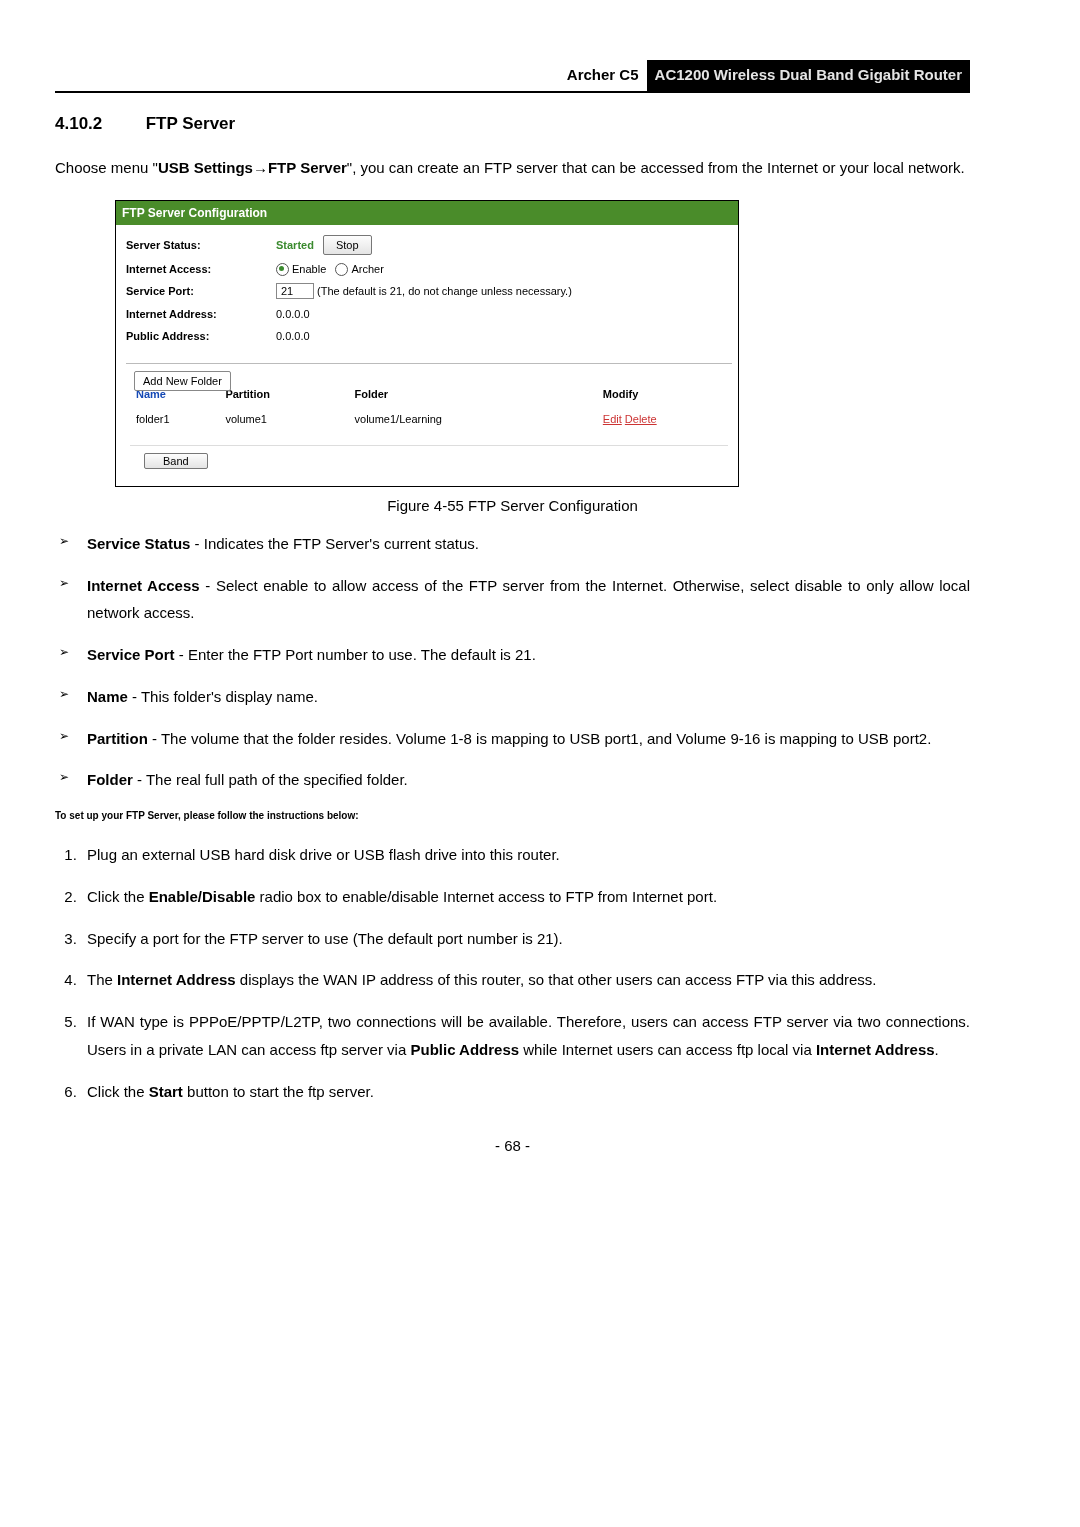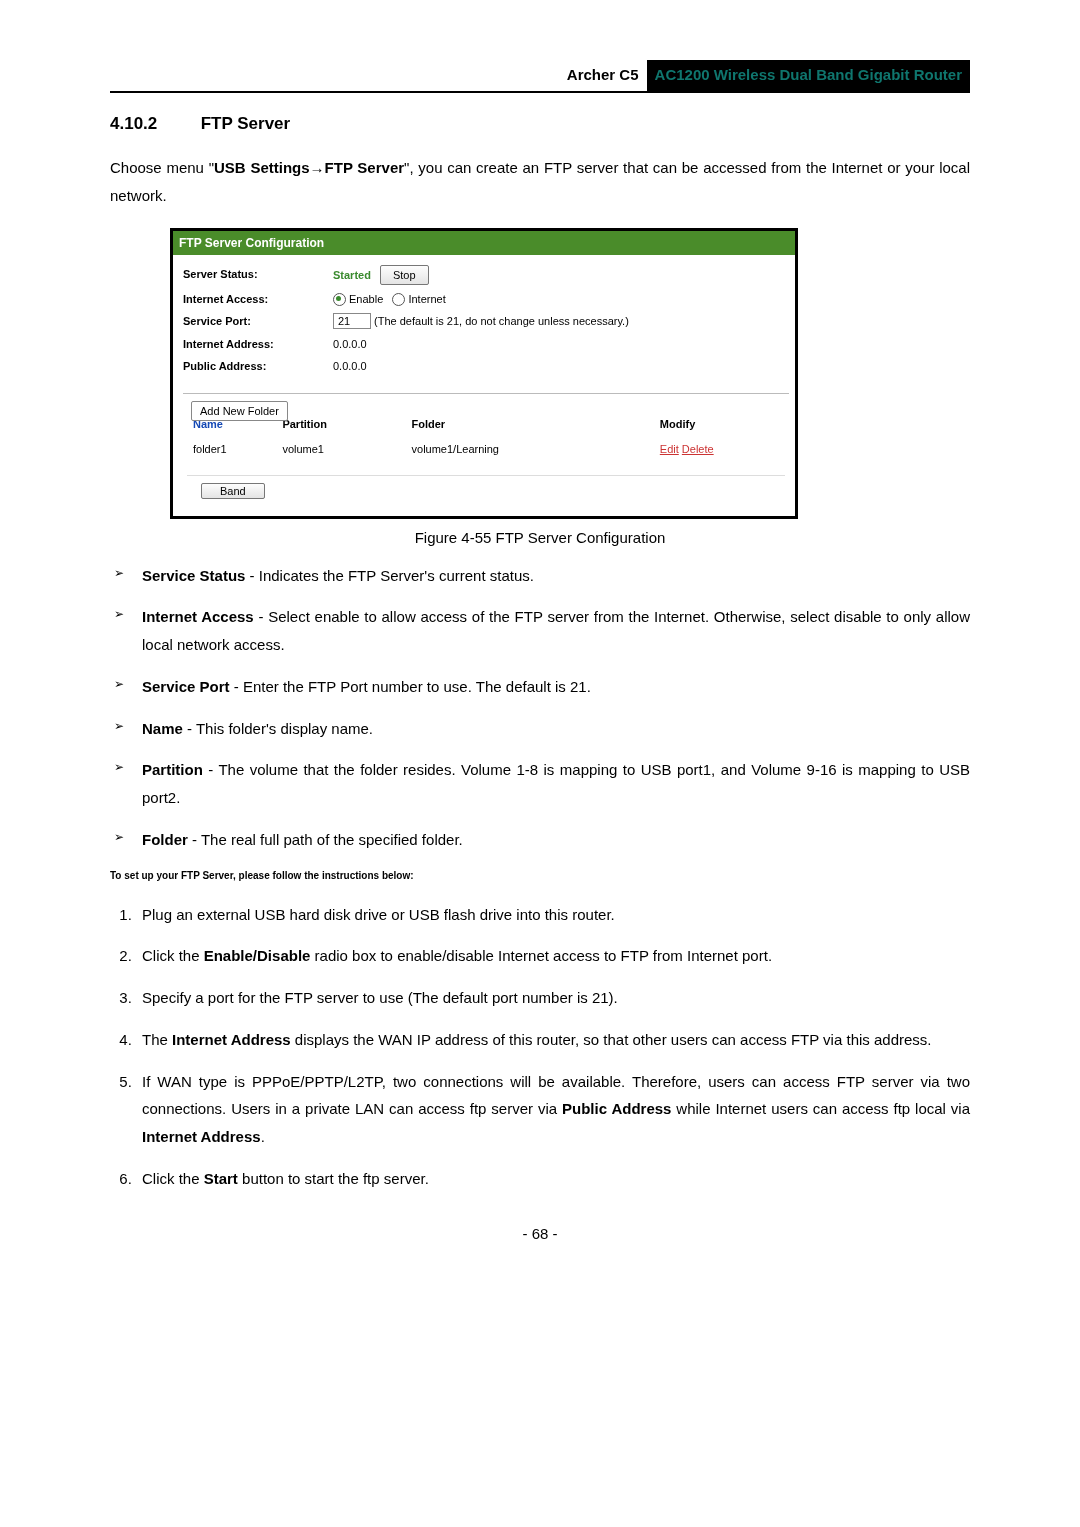--- a/index.html
+++ b/index.html
@@ -7,42 +7,42 @@
     padding: 0;
     font-family: Arial, Helvetica, sans-serif;
     background: #fff;
     color: #000;
     font-size: 15px;
     line-height: 1.5;
   }
   .page {
     width: 1080px;
     min-height: 1527px;
-    padding: 60px 110px 40px 110px;
+    padding: 60px 110px 40px 55px;
     box-sizing: border-box;
     position: relative;
   }
   .header-line {
     border-bottom: 2px solid #000;
     margin-bottom: 18px;
   }
   .header-line table { width: 100%; border-collapse: collapse; }
   .header-line td {
     font-weight: bold;
     font-size: 15px;
     padding: 4px 8px 4px 8px;
     white-space: nowrap;
   }
   .header-model {
     text-align: right;
     padding-right: 6px;
   }
   .header-name {
     background: #000;
-    color: #0f766e;
+    color: #e5e5e5;
     padding-left: 8px;
     padding-right: 12px;
   }
   h2.section {
     font-size: 17px;
     font-weight: bold;
     margin: 12px 0 18px 0;
   }
   .sec-num { display:inline-block; width: 86px; }
   p.para {
@@ -52,21 +52,21 @@
     line-height: 1.85;
   }
   .bold { font-weight: bold; }
   .arrow { font-family: Arial, sans-serif; }
   
   .shot-wrap {
     margin-left: 60px;
     margin-bottom: 8px;
   }
   .shot {
-    border: 3px solid #000000;
+    border: 1px solid #000000;
     width: 622px;
     font-size: 12px;
     font-family: Arial, sans-serif;
     color: #000;
   }
   .shot-title {
     background: #4a8c2a;
     color: #fff;
     font-weight: bold;
     font-size: 12px;
@@ -159,21 +159,21 @@
           <div class="cfg-val">
             <span class="started">Started</span>
             <span class="btn">Stop</span>
           </div>
         </div>
         <div class="cfg-row">
           <div class="cfg-label">Internet Access:</div>
           <div class="cfg-val">
             <span class="radio-dot"></span><span>Enable</span>
             &nbsp;
-            <span class="radio-empty"></span><span>Internet</span>
+            <span class="radio-empty"></span><span>Archer</span>
           </div>
         </div>
         <div class="cfg-row">
           <div class="cfg-label">Service Port:</div>
           <div class="cfg-val">
             <input class="port-input" value="21" style="">
             <span>(The default is 21, do not change unless necessary.)</span>
           </div>
         </div>
         <div class="cfg-row">

